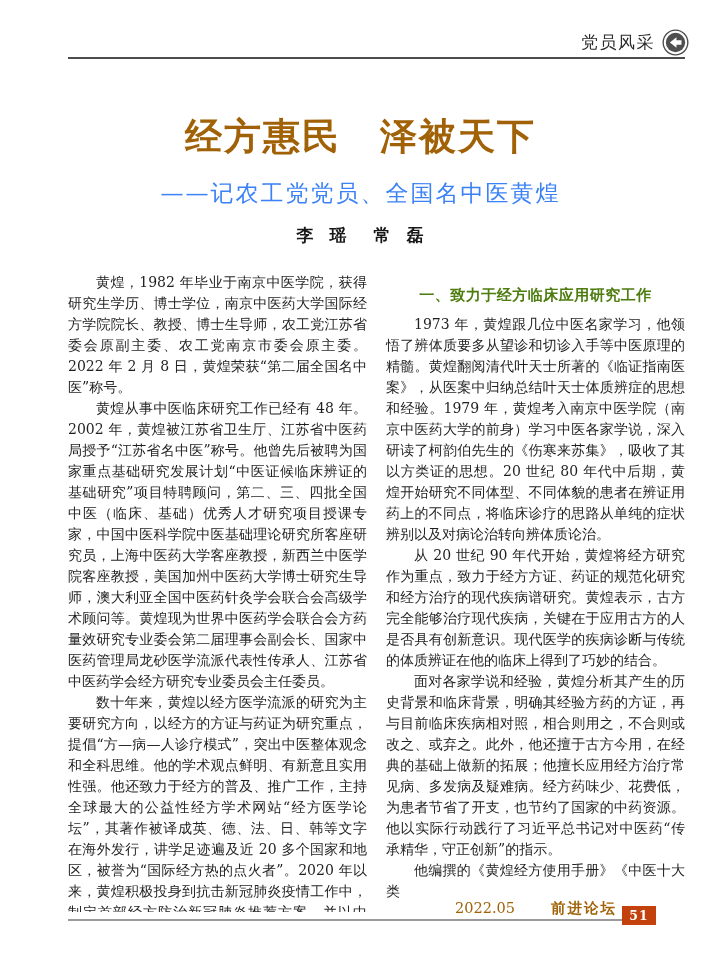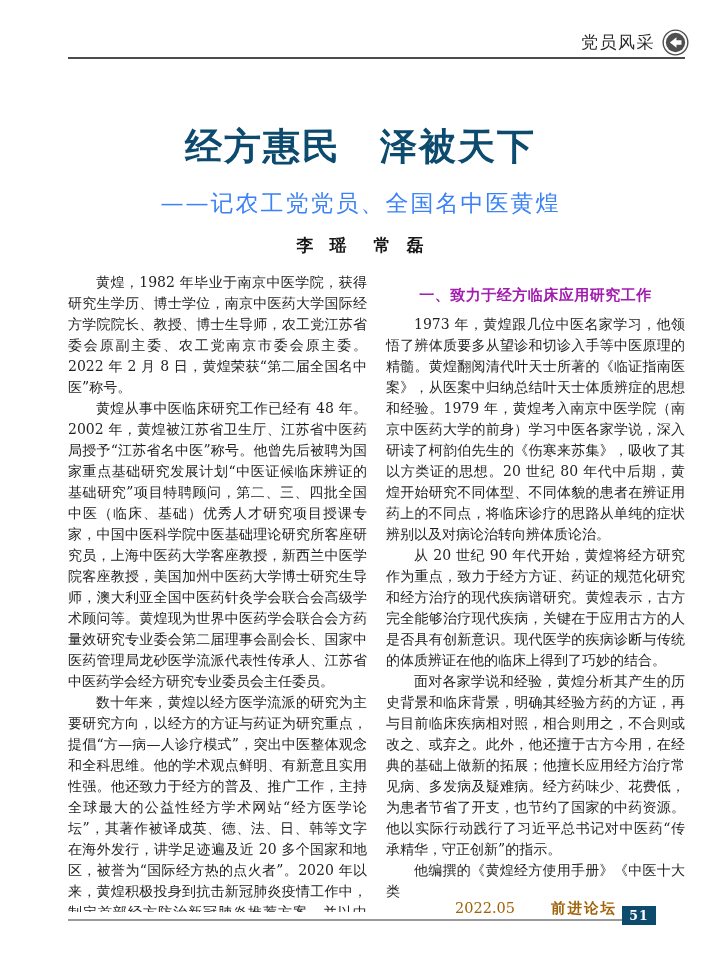--- a/index.html
+++ b/index.html
@@ -26,23 +26,23 @@
   .rule { position: absolute; }
   .header-rule {
     left: 68px; top: 57px; width: 617px; height: 2px; background: #4c4c4c;
   }
 
   
   .article-head {
     position: absolute; top: 112px; left: 0; width: 721px; text-align: center;
   }
   .article-title {
-    margin: 10px;
+    margin: 0;
     font-family: Liberation Mono, monospace;
-    font-weight: 700; font-size: 37px; letter-spacing: 2px; color: #0c4a6e;
+    font-weight: 700; font-size: 37px; letter-spacing: 2px; color: #a16207;
   }
   .article-subtitle {
     margin: 16px 0 0 0;
     font-size: 23px; letter-spacing: 2px; color: #3b82f6;
   }
   .article-authors {
     margin: 15px 0 0 4px;
     font-family: "DejaVu Sans", "Liberation Sans", sans-serif;
     font-weight: 700; font-size: 17px; letter-spacing: 5px; color: #171717;
   }
@@ -56,36 +56,36 @@
   .col p {
     margin: 0;
     font-size: 14px; line-height: 21px;
     text-align: justify; text-indent: 2em;
     color: #1f1f1f;
   }
   .col p.no-indent { text-indent: 0; }
   .section-heading {
     margin: 14px 0 9px 0;
     font-size: 15px; font-weight: 700; letter-spacing: 0.5px;
-    text-align: center; color: #a21caf;
+    text-align: center; color: #4d7c0f;
   }
 
   
   .footer-rule {
     left: 68px; top: 919px; width: 554px; height: 2px; background: #9a9a9a;
   }
   .footer-text {
     position: absolute; top: 899px; right: 104px;
     display: flex; align-items: baseline; gap: 18px;
     font-size: 14.5px; color: #a16207;
   }
   .journal-name { font-weight: 700; letter-spacing: 2px; margin-left: 18px; }
   .page-number-badge {
     position: absolute; left: 622px; top: 906px; width: 34px; height: 19px;
-    background: #0c4a6e; color: #ffffff;
+    background: #c2410c; color: #ffffff;
     display: flex; align-items: center; justify-content: center;
     font-size: 12.5px; font-weight: 700; letter-spacing: 1px;
   }
 </style>
 </head>
 <body>
 
 <div class="page-header">
   <span class="header-label">党员风采</span>
   <svg class="header-icon" viewBox="0 0 28 28" aria-hidden="true">

